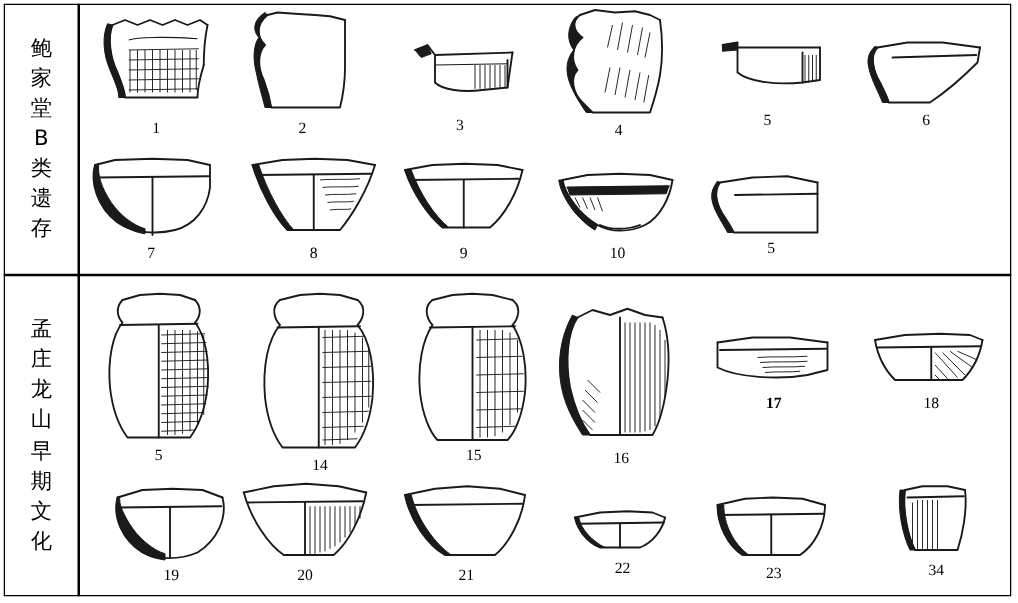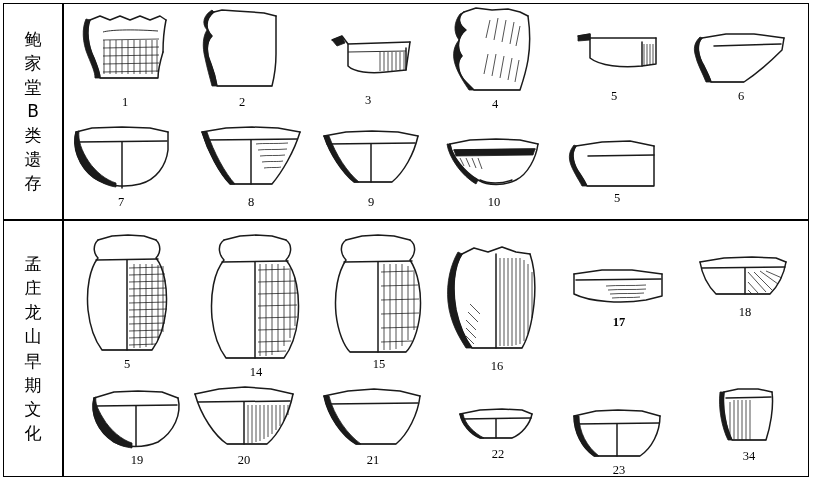--- a/index.html
+++ b/index.html
@@ -323,21 +323,21 @@
       <path class="ink" d="M12 10 L12 30 C28 38, 60 40, 84 36 L100 32 L100 10"></path>
       <path class="ink" d="M12 10 L40 6 L70 6 L100 10"></path>
       <path class="ink" d="M14 16 L99 15"></path>
       <g class="hatch">
         <path d="M44 22 C56 21, 70 22, 84 21 M46 26 C58 25, 72 26, 84 25 M48 30 C60 29, 72 30, 82 29 M50 34 C60 33, 70 34, 78 33"></path>
       </g>
     </svg>
     <div class="cap">17</div>
   </div>
 
-  <div class="cell" style="left:690px; top:252px; width:110px;">
+  <div class="cell" style="left:690px; top:262px; width:110px;">
     <svg width="110" height="52" viewBox="0 0 110 52">
       <path class="ink" d="M10 10 C12 22, 18 34, 26 42 L80 42 C88 34, 94 22, 96 10"></path>
       <path class="ink" d="M10 10 L34 6 L62 5 L86 6 L96 10"></path>
       <path class="ink" d="M12 16 L95 15"></path>
       <path class="ink" d="M55 16 L55 42"></path>
       <path class="ink-thin" d="M26 42 L80 42"></path>
       <g class="hatch">
         <path d="M58 20 L76 40 M64 20 L82 38 M70 19 L88 32 M76 19 L92 26 M58 30 L68 41 M58 38 L62 42"></path>
       </g>
     </svg>
@@ -385,21 +385,21 @@
       <path class="ink" d="M10 10 C12 20, 20 30, 30 34 L62 34 C72 30, 80 20, 82 10"></path>
       <path class="ink" d="M10 10 L30 6 L52 5 L72 6 L82 10"></path>
       <path class="ink" d="M12 15 L81 14"></path>
       <path class="ink" d="M46 15 L46 34"></path>
       <path class="ink-thin" d="M30 34 L62 34"></path>
       <path class="solid" d="M10 10 C12 20, 20 30, 30 34 L34 34 C24 29, 15 20, 13 10 Z"></path>
     </svg>
     <div class="cap">22</div>
   </div>
 
-  <div class="cell" style="left:560px; top:406px; width:118px;">
+  <div class="cell" style="left:560px; top:394px; width:118px;">
     <svg width="118" height="56" viewBox="0 0 118 56">
       <path class="ink" d="M14 10 C14 26, 22 42, 34 50 L80 50 C92 42, 100 26, 100 10"></path>
       <path class="ink" d="M14 10 L36 5 L58 4 L82 5 L100 10"></path>
       <path class="ink" d="M16 18 L99 17"></path>
       <path class="ink" d="M57 18 L57 50"></path>
       <path class="ink-thin" d="M34 50 L80 50"></path>
       <path class="solid" d="M14 10 C14 26, 22 42, 34 50 L39 50 C27 41, 19 26, 19 10 Z"></path>
     </svg>
     <div class="cap">23</div>
   </div>

